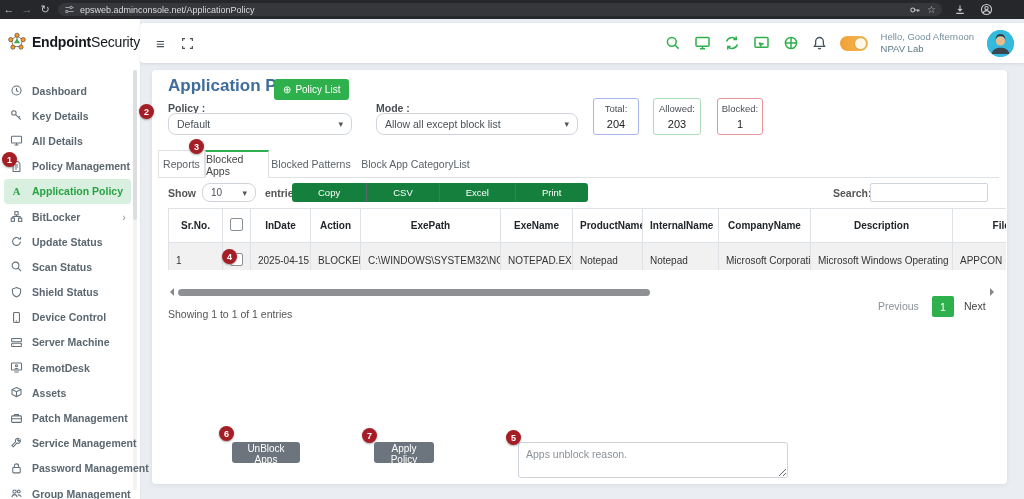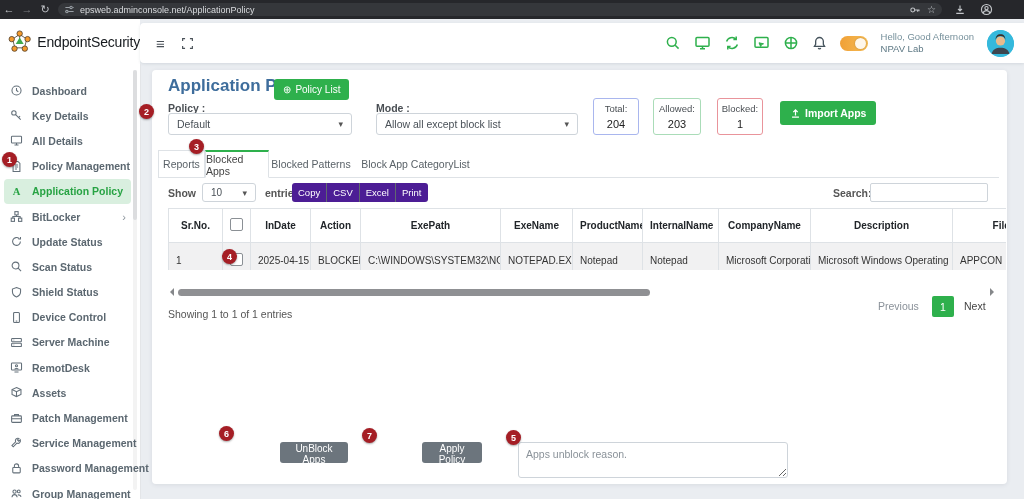--- a/index.html
+++ b/index.html
@@ -10,21 +10,21 @@
   .chrome{position:absolute;left:0;top:0;width:1024px;height:19px;background:#26272b;display:flex;align-items:center;}
   .ch-ic{color:#c3c6ca;font-size:11px;line-height:19px;width:18px;text-align:center;cursor:pointer;}
   .ch-ic.dim{color:#7a7d82;}
   .pill{height:13px;background:#35373b;border-radius:7px;display:flex;align-items:center;flex:0 0 auto;
         width:884px;margin-left:4px;padding:0 6px;box-sizing:border-box;}
   .url{color:#d9dbde;font-size:9px;margin-left:5px;flex:1;white-space:nowrap;overflow:hidden;}
   .ch-star{color:#c3c6ca;font-size:10px;margin-left:6px;}
   
   .brand{position:absolute;left:0;top:19px;width:140px;height:45px;background:#fff;display:flex;align-items:center;padding-left:7px;box-sizing:border-box;}
   .brand-name{font-size:14px;color:#15191d;margin-left:5px;letter-spacing:-.2px;}
-  .brand-name b{font-weight:400;}
+  .brand-name b{font-weight:700;}
   .navbar{position:absolute;left:140px;top:23px;width:884px;height:40px;background:#fff;border-radius:4px 0 0 4px;
           box-shadow:0 1px 3px rgba(60,70,90,.12);display:flex;align-items:center;}
   .nv-menu{font-size:15px;color:#4a5158;margin-left:16px;cursor:pointer;}
   .nv-full{margin-left:16px;cursor:pointer;}
   .nv-right{margin-left:auto;display:flex;align-items:center;gap:13px;padding-right:10px;}
   .greet{font-size:9.5px;color:#76909b;line-height:12px;text-align:left;}
   .greet .g2{color:#5d7884;}
   .toggle{width:28px;height:15px;border-radius:8px;background:linear-gradient(90deg,#f0a036,#f6bc55);position:relative;cursor:pointer;}
   .knob{position:absolute;right:2px;top:2px;width:11px;height:11px;border-radius:50%;background:#fff7ea;box-shadow:0 0 2px rgba(0,0,0,.25);}
   .avatar{width:27px;height:27px;border-radius:50%;overflow:hidden;background:#35b9dc;cursor:pointer;}
@@ -40,38 +40,38 @@
   .si.active .sil{color:#27a343;}
   .chev{margin-left:auto;margin-right:8px;color:#8a939b;font-size:11px;}
   
   .card{position:absolute;left:152px;top:70px;width:855px;height:414px;background:#fff;border-radius:4px;
         box-shadow:0 1px 4px rgba(60,70,90,.10);}
   .pg-title{position:absolute;left:16px;top:6px;font-size:17px;font-weight:700;color:#3e6d9c;}
   .btn-green{background:#2eb04c;color:#fff;border:none;border-radius:3px;font-family:inherit;cursor:pointer;
              display:inline-flex;align-items:center;justify-content:center;gap:4px;}
   .btn-plist{position:absolute;left:122px;top:9px;height:21px;padding:0 9px;font-size:10px;}
   .flabel{position:absolute;top:32px;font-size:10.5px;font-weight:700;color:#4a4f54;}
-  .sel{position:absolute;top:43px;height:22px;border:1px solid #ced4da;border-radius:3px;background:#fff;
+  .sel{position:absolute;top:43px;height:22px;border:1px solid #ced4da;border-radius:8px;background:#fff;
        display:flex;align-items:center;font-size:10.5px;color:#495057;padding:0 8px;box-sizing:border-box;cursor:pointer;}
   .sel .caret{margin-left:auto;color:#555;font-size:9px;}
   .stat{position:absolute;top:28px;height:37px;border-radius:3px;background:#fff;text-align:center;box-sizing:border-box;}
   .stat .sl{font-size:9.5px;color:#4a4f54;margin-top:4px;}
   .stat .sv{font-size:11px;color:#222;margin-top:4px;}
   .btn-import{position:absolute;left:628px;top:31px;height:24px;padding:0 10px;font-size:10.5px;font-weight:700;}
   
   .tabline{position:absolute;left:6px;top:107px;width:841px;border-top:1px solid #dee2e6;}
   .tab{position:absolute;top:80px;height:28px;display:flex;align-items:center;justify-content:center;
        font-size:10.5px;color:#5a6268;cursor:pointer;box-sizing:border-box;}
   .tab.boxed{border:1px solid #dee2e6;background:#fff;}
   .tab.activetab{border:1px solid #dee2e6;border-top:2px solid #2eb04c;border-bottom:1px solid #fff;background:#fff;color:#444;z-index:2;}
   
   .ctl-txt{position:absolute;top:117px;font-size:10.5px;color:#555;font-weight:bold;}
   .sel-small{left:50px;top:113px;width:54px;height:19px;font-size:10px;}
   .btngroup{position:absolute;left:140px;top:113px;height:19px;display:flex;}
-  .btngroup span{background:#4c1d95;color:#fff;font-size:9.5px;line-height:19px;padding:0 6px;border-right:1px solid #60686f;cursor:pointer;}
+  .btngroup span{background:#15803d;color:#fff;font-size:9.5px;line-height:19px;padding:0 26px;border-right:1px solid #60686f;cursor:pointer;}
   .btngroup span:first-child{border-radius:3px 0 0 3px;}
   .btngroup span:last-child{border-radius:0 3px 3px 0;border-right:none;}
   .search-inp{position:absolute;left:718px;top:113px;width:118px;height:19px;border:1px solid #ced4da;border-radius:2px;
               box-sizing:border-box;font-family:inherit;font-size:10px;padding:0 5px;outline:none;}
   
   .tablewrap{position:absolute;left:16px;top:138px;width:838px;height:62px;overflow:hidden;}
   table{border-collapse:collapse;table-layout:fixed;width:904px;}
   th,td{border:1px solid #dee2e6;padding:0 7px;white-space:nowrap;overflow:hidden;box-sizing:border-box;}
   th{height:34px;font-size:10px;font-weight:700;color:#212529;text-align:center;background:#fff;}
   td{height:35px;font-size:10px;color:#333;background:#f1f1f2;}
@@ -82,21 +82,21 @@
   .tri-l{left:14px;top:218px;border-right-color:#85878a;}
   .tri-r{left:838px;top:218px;border-left-color:#85878a;}
   
   .showing{position:absolute;left:16px;top:230px;font-size:10.5px;color:#555;margin-top:8px;}
   .pg-prev{position:absolute;left:726px;top:230px;font-size:10.5px;color:#8a9199;cursor:pointer;}
   .pg-num{position:absolute;left:780px;top:226px;width:22px;height:21px;background:#2eb04c;border-radius:2px;color:#fff;
           font-size:10.5px;display:flex;align-items:center;justify-content:center;cursor:pointer;}
   .pg-next{position:absolute;left:812px;top:230px;font-size:10.5px;color:#444;cursor:pointer;}
   
   .btn-gray{position:absolute;background:#6c757d;color:#fff;border:none;border-radius:3px;font-family:inherit;
-            font-size:10px;height:21px;cursor:pointer;margin-left:48px;}
+            font-size:10px;height:21px;cursor:pointer;}
   .reason{position:absolute;left:366px;top:372px;width:270px;height:36px;border:1px solid #ced4da;border-radius:3px;
           box-sizing:border-box;font-family:inherit;font-size:10.5px;color:#333;padding:5px 7px;resize:both;outline:none;}
   .reason::placeholder{color:#8a9299;}
   
   .ann{position:absolute;width:15px;height:15px;border-radius:50%;background:#a51e25;color:#fff;font-size:9px;font-weight:700;
        display:flex;align-items:center;justify-content:center;box-shadow:0 1px 2px rgba(0,0,0,.35);z-index:50;}
 </style>
 </head>
 <body>
 
@@ -407,28 +407,20 @@
     </div>
     <div class="stat" style="left:501px;width:48px;border:1px solid #aadcb8">
       <div class="sl">Allowed:</div>
       <div class="sv">203</div>
     </div>
     <div class="stat" style="left:565px;width:46px;border:1px solid #e9949b">
       <div class="sl">Blocked:</div>
       <div class="sv">1</div>
     </div>
 
-    <button class="btn-green btn-import">
-      <svg width="11" height="11" viewBox="0 0 16 16">
-          <g stroke="#fff" stroke-width="1.8" fill="none">
-            <path d="M8 11V3M4.8 6L8 2.8 11.2 6M3 13.4h10"></path>
-          </g>
-        </svg>
-      <span>Import Apps</span>
-    </button>
 
     <div class="tabline"></div>
     <div class="tab boxed" style="left:6px;width:47px">
         <span>Reports</span>
       </div>
     <div class="tab activetab" style="left:53px;width:64px">
         <span>Blocked Apps</span>
       </div>
     <div class="tab" style="left:117px;width:84px">
         <span>Blocked Patterns</span>

